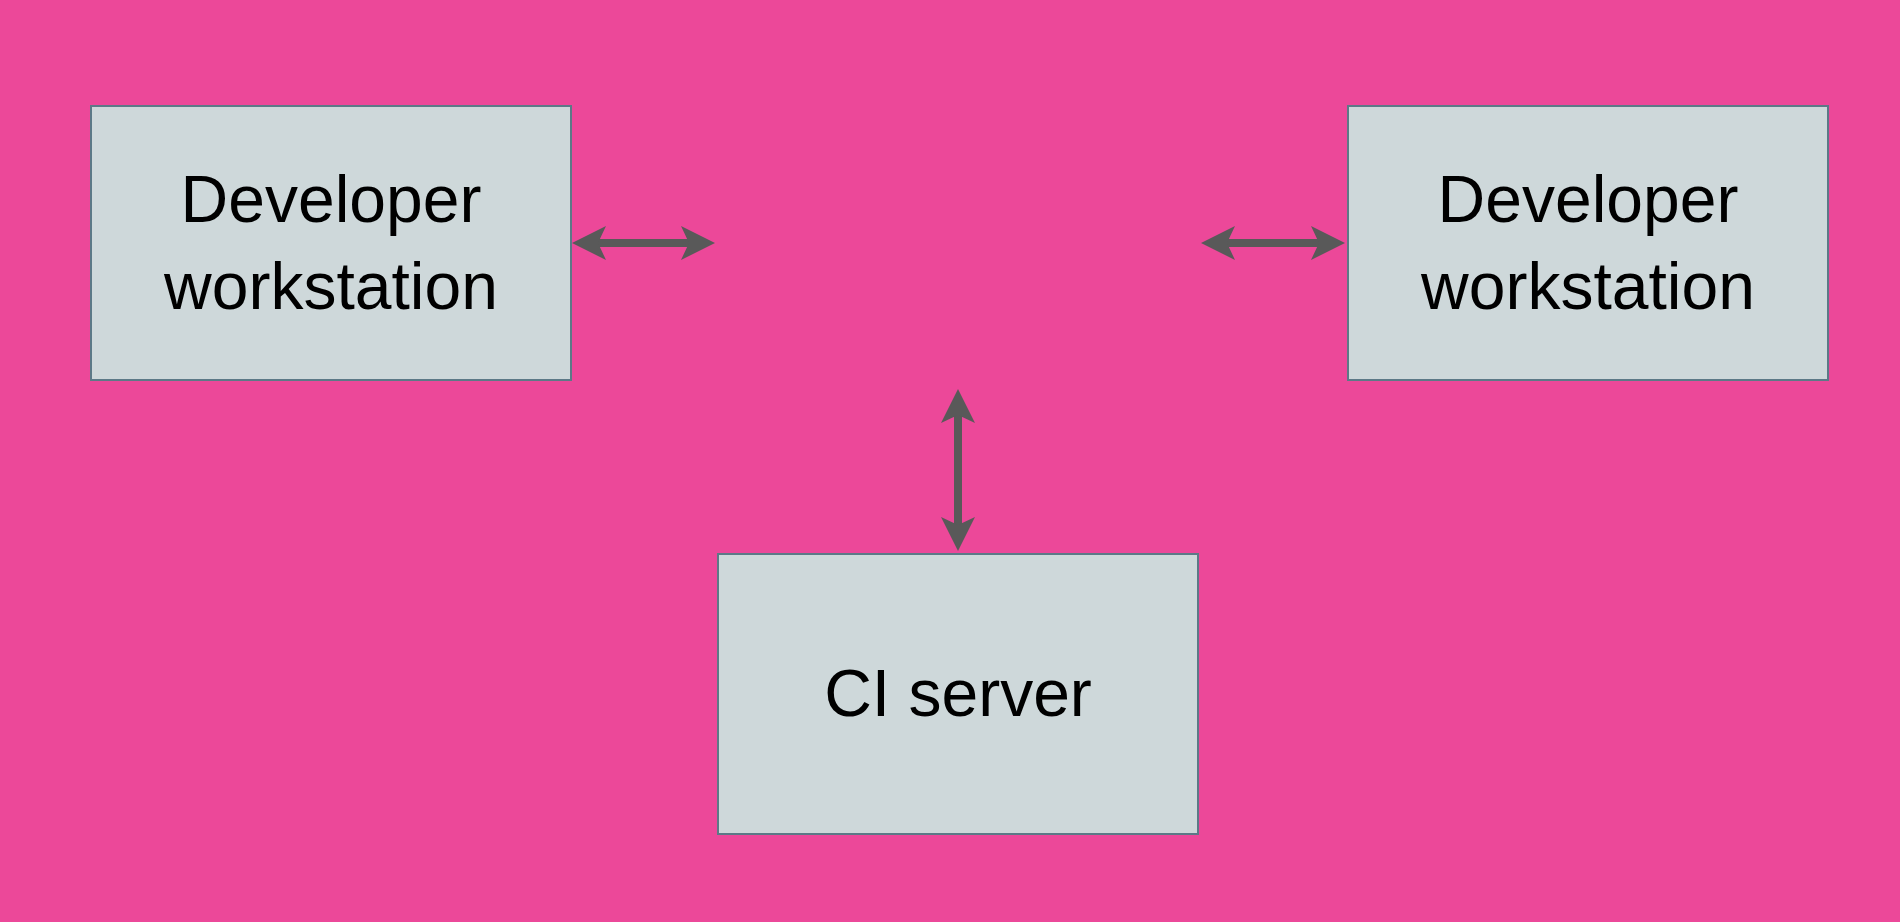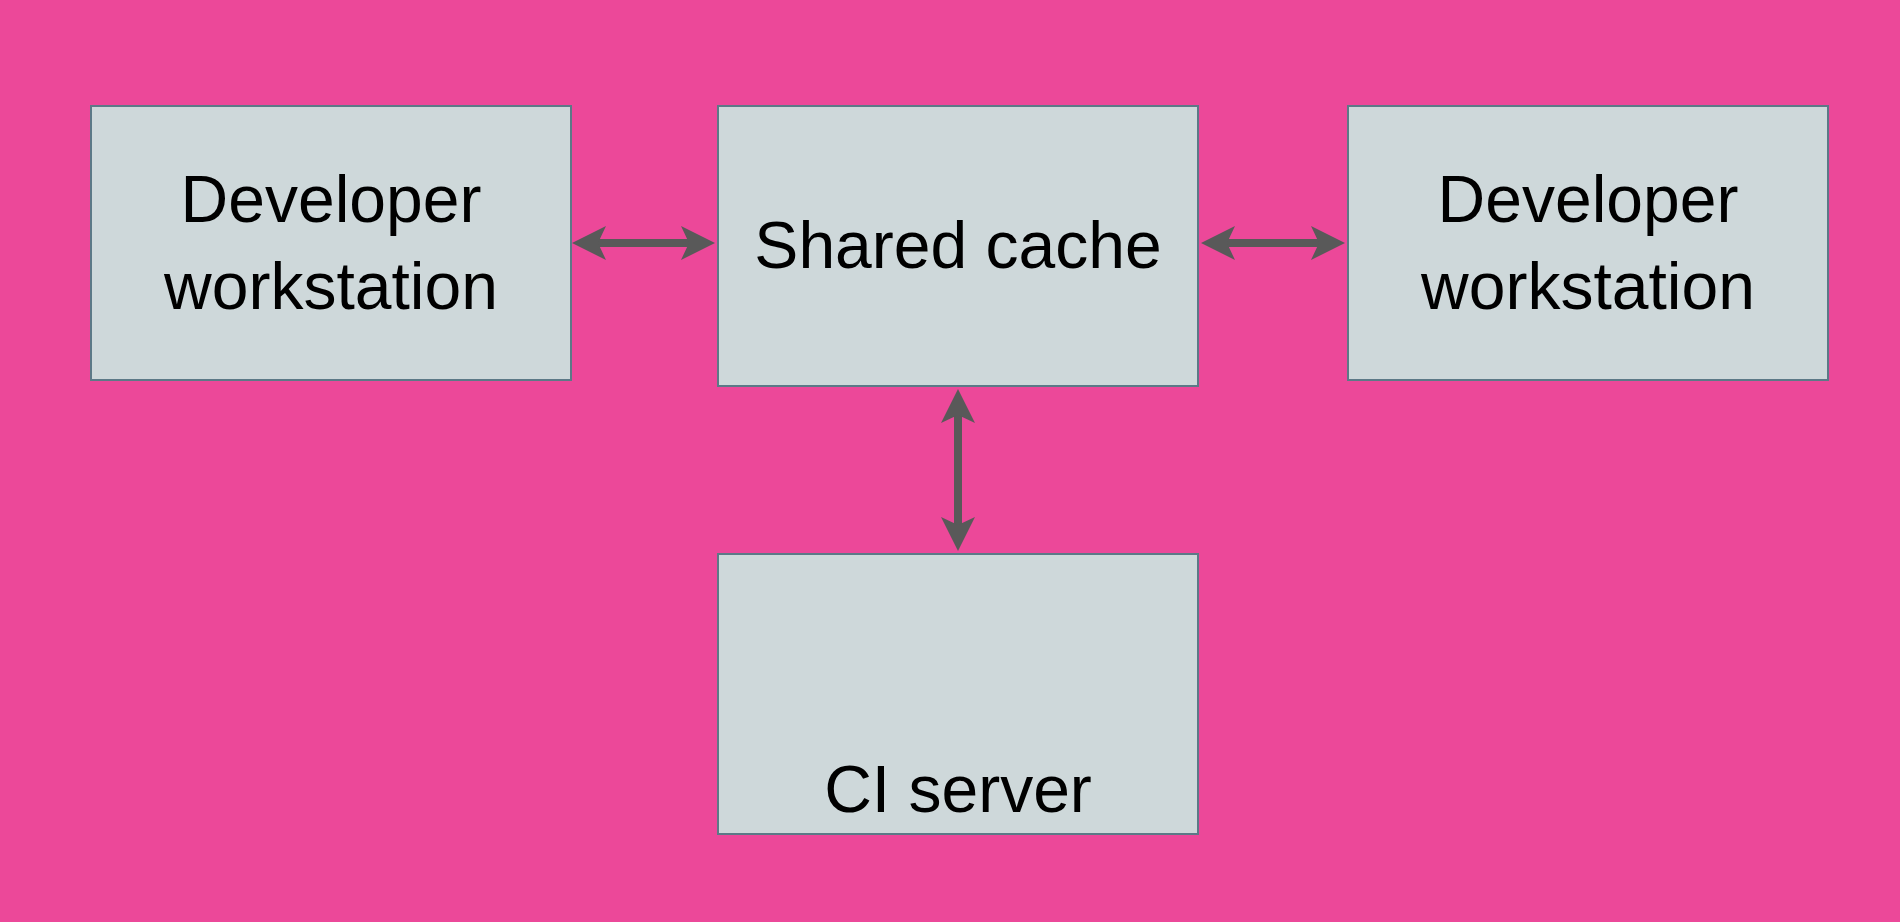--- a/index.html
+++ b/index.html
@@ -25,41 +25,38 @@
     justify-content: center;
     text-align: center;
     color: #000000;
     font-size: 66px;
     line-height: 1.32;
     letter-spacing: 0px;
   }
   .node-dev-left   { left: 90px;   top: 105px; width: 482px; height: 276px; }
   .node-cache      { left: 717px;  top: 105px; width: 482px; height: 282px; }
   .node-dev-right  { left: 1347px; top: 105px; width: 482px; height: 276px; }
-  .node-ci         { left: 717px;  top: 553px; width: 482px; height: 282px; align-items: flex-end; }
+  .node-ci         { left: 717px;  top: 553px; width: 482px; height: 282px; }
   .edge {
     position: absolute;
     display: block;
   }
   .edge-left  { left: 572px;  top: 226px; }
   .edge-right { left: 1201px; top: 226px; }
   .edge-down  { left: 941px;  top: 389px; }
 </style>
 </head>
 <body>
 
 <div class="canvas">
 
   <div class="node node-dev-left">
     <span>Developer workstation</span>
   </div>
 
-  <div class="node node-cache">
-    <span>Shared cache</span>
-  </div>
 
   <div class="node node-dev-right">
     <span>Developer workstation</span>
   </div>
 
   <div class="node node-ci">
     <span>CI server</span>
   </div>
 
   <svg class="edge edge-left" width="143" height="34" viewBox="0 0 143 34" aria-hidden="true">

